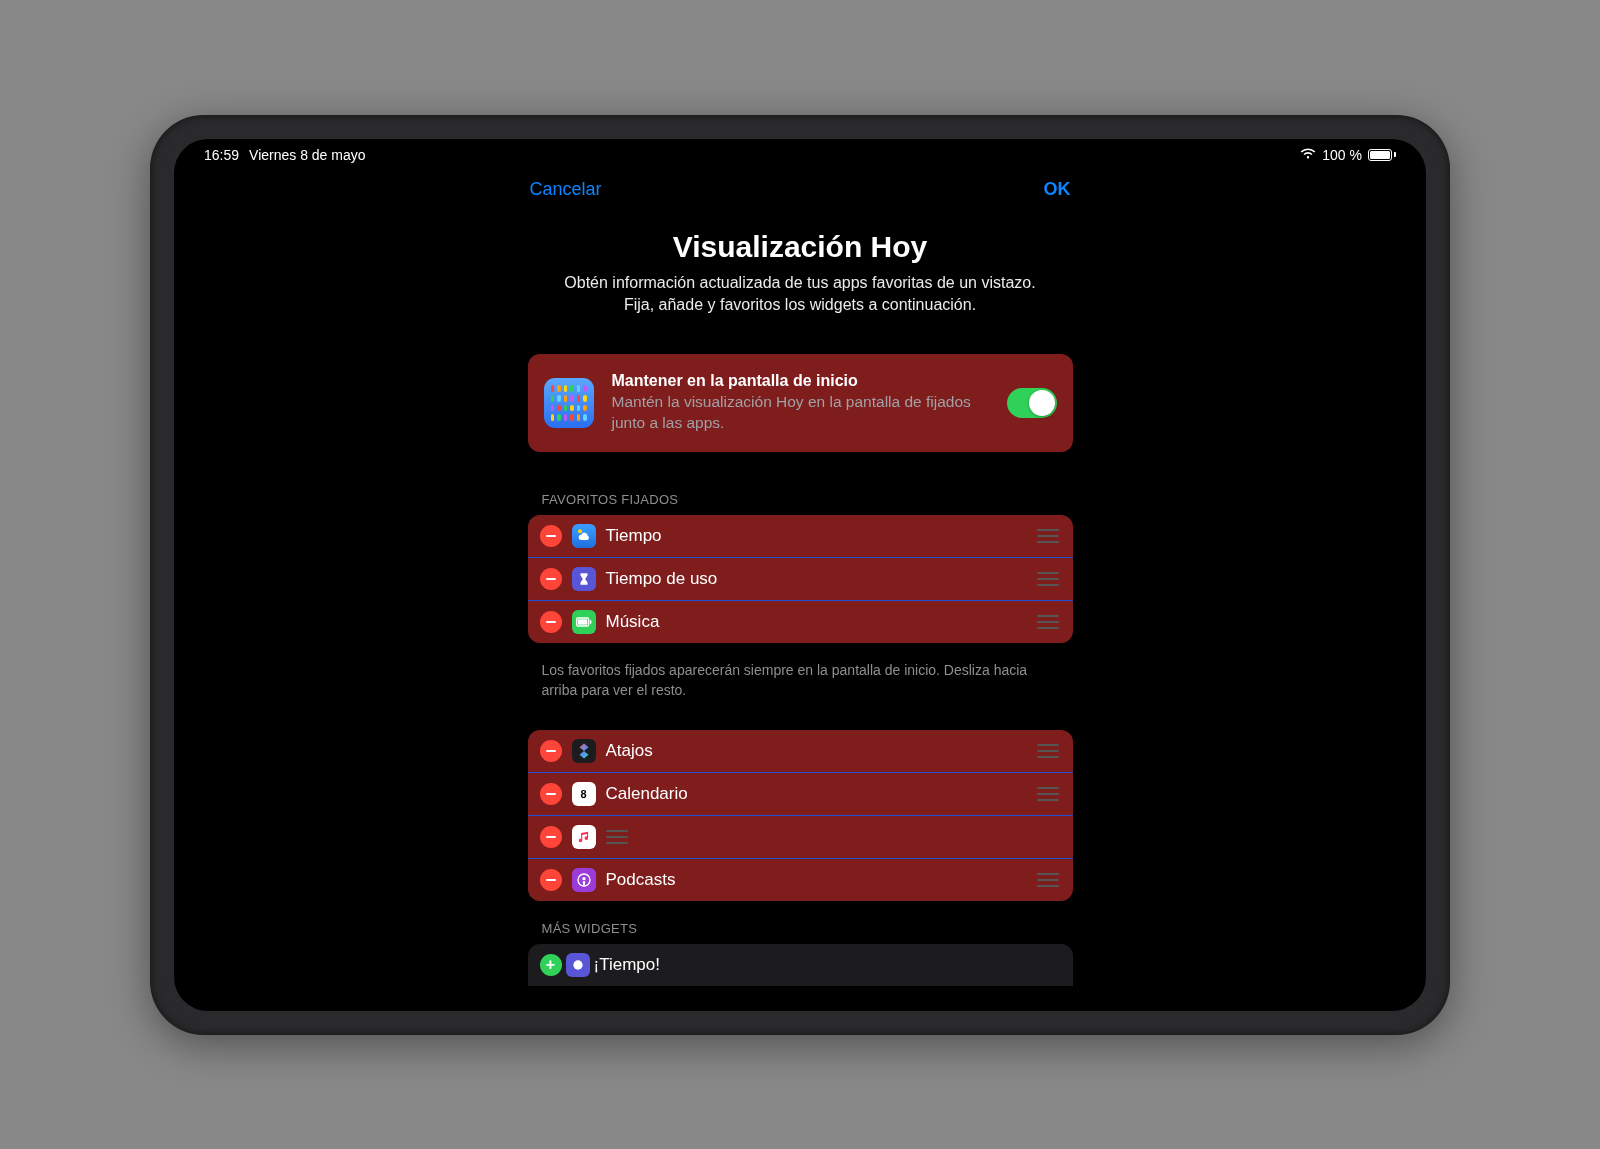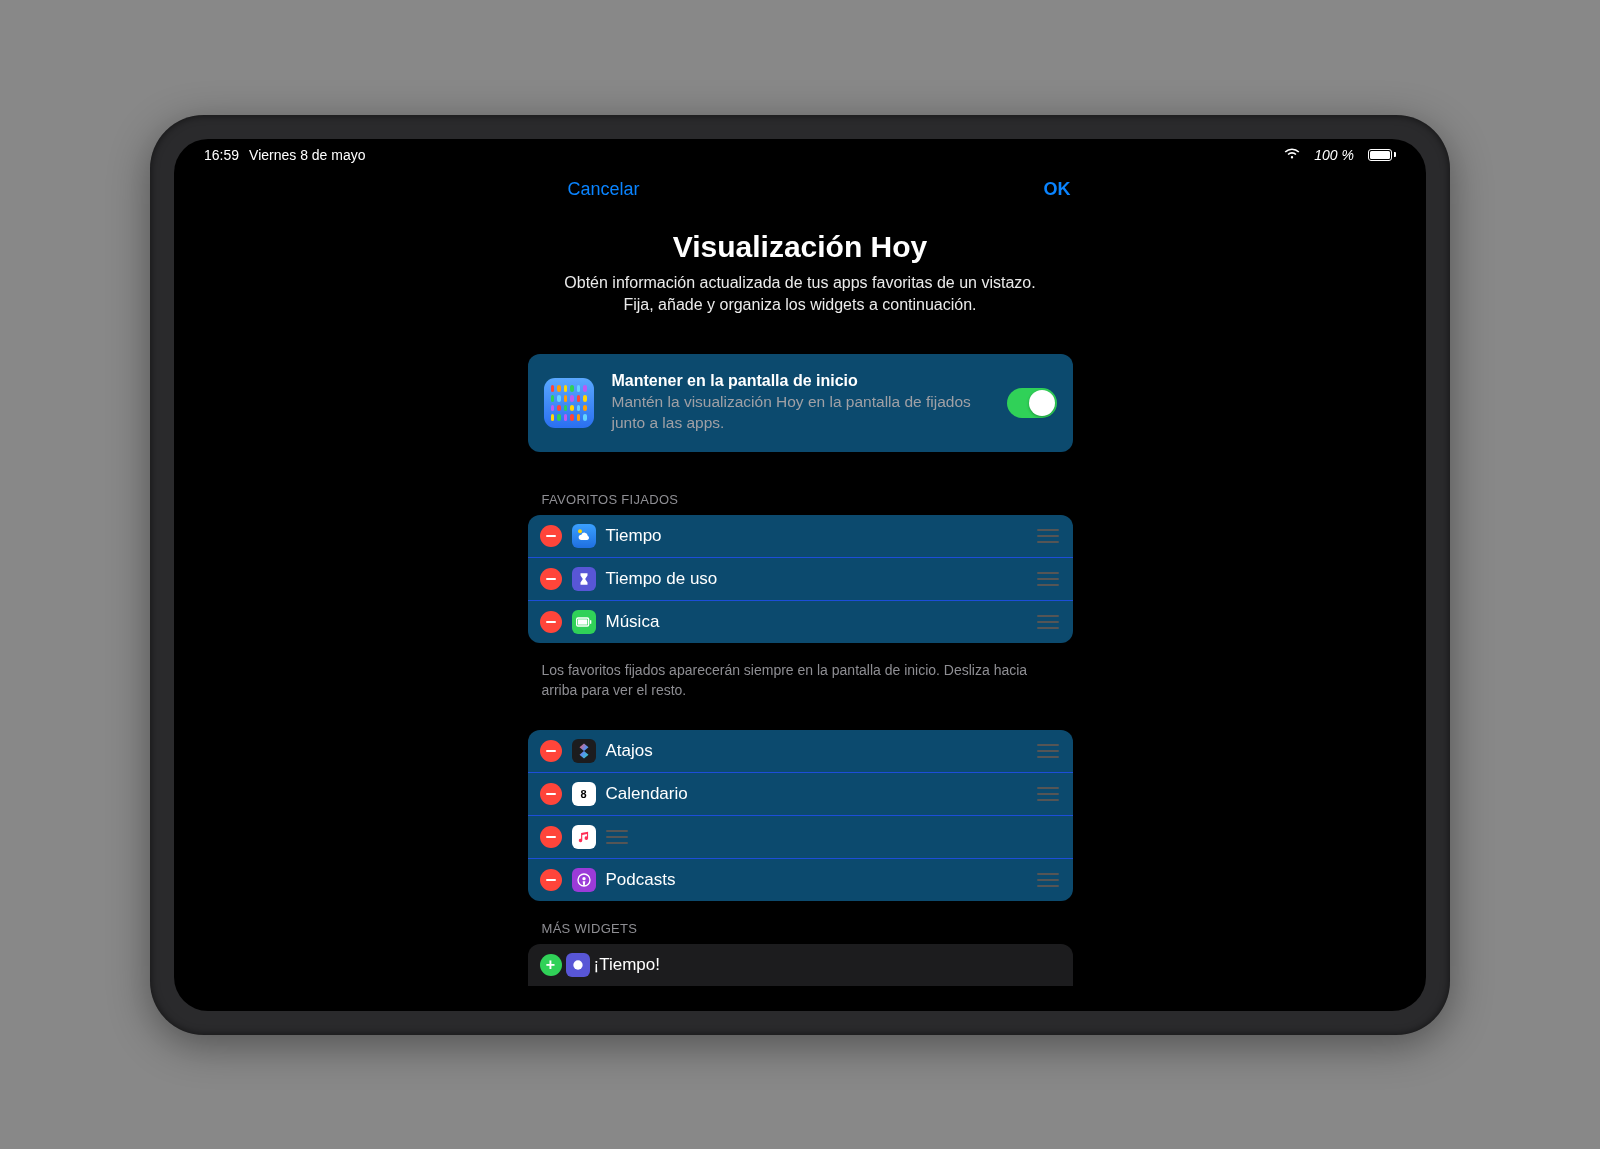--- a/index.html
+++ b/index.html
@@ -34,21 +34,21 @@
     .status-bar {
       display: flex;
       justify-content: space-between;
       align-items: center;
       padding: 8px 30px 0 30px;
       color: #fff;
       font-size: 14px;
       font-weight: 500;
     }
     .status-left { display: flex; gap: 10px; align-items: center; }
-    .status-right { display: flex; gap: 14px; align-items: center; font-style: italic; }
+    .status-right { display: flex; gap: 6px; align-items: center; }
     .wifi { display:inline-block; }
     .wifi svg { width: 16px; height: 12px; }
     .battery {
       display: inline-flex;
       align-items: center;
       gap: 2px;
     }
     .battery-body {
       width: 24px; height: 12px;
       border: 1px solid #fff; border-radius: 3px;
@@ -75,39 +75,38 @@
       padding: 4px 2px 0 2px;
       margin-bottom: 30px;
     }
     .nav-btn {
       color: #0a84ff;
       font-size: 18px;
       font-weight: 500;
       background: none;
       border: none;
       cursor: pointer;
-      margin-left: 38px;
     }
     .nav-btn.ok { font-weight: 600; }
     .title {
       color: #fff;
       font-size: 30px;
       font-weight: 700;
       text-align: center;
       margin-bottom: 8px;
     }
     .subtitle {
       color: #ebebeb;
       font-size: 16px;
       text-align: center;
       line-height: 1.4;
       margin-bottom: 38px;
     }
     .card, .list-group {
-      background: #0c4a6e;
+      background: #7f1d1d;
       border-radius: 12px;
     }
     .card {
       padding: 18px 16px;
       display: flex;
       align-items: center;
       gap: 18px;
       margin-bottom: 40px;
     }
     .widget-icon {
@@ -240,21 +239,21 @@
     <div class="content">
       <div class="modal">
         <div class="nav">
           <button class="nav-btn">Cancelar</button>
           <button class="nav-btn ok">OK</button>
         </div>
 
         <div class="title">Visualización Hoy</div>
         <div class="subtitle">
           <span>Obtén información actualizada de tus apps favoritas de un vistazo.</span><br>
-          <span>Fija, añade y organiza los widgets a continuación.</span>
+          <span>Fija, añade y favoritos los widgets a continuación.</span>
         </div>
 
         <div class="card">
           <div class="widget-icon">
             <span style="background:#ff453a"></span>
               <span style="background:#ff9f0a"></span>
               <span style="background:#ffd60a"></span>
               <span style="background:#30d158"></span>
               <span style="background:#64d2ff"></span>
               <span style="background:#bf5af2"></span>

